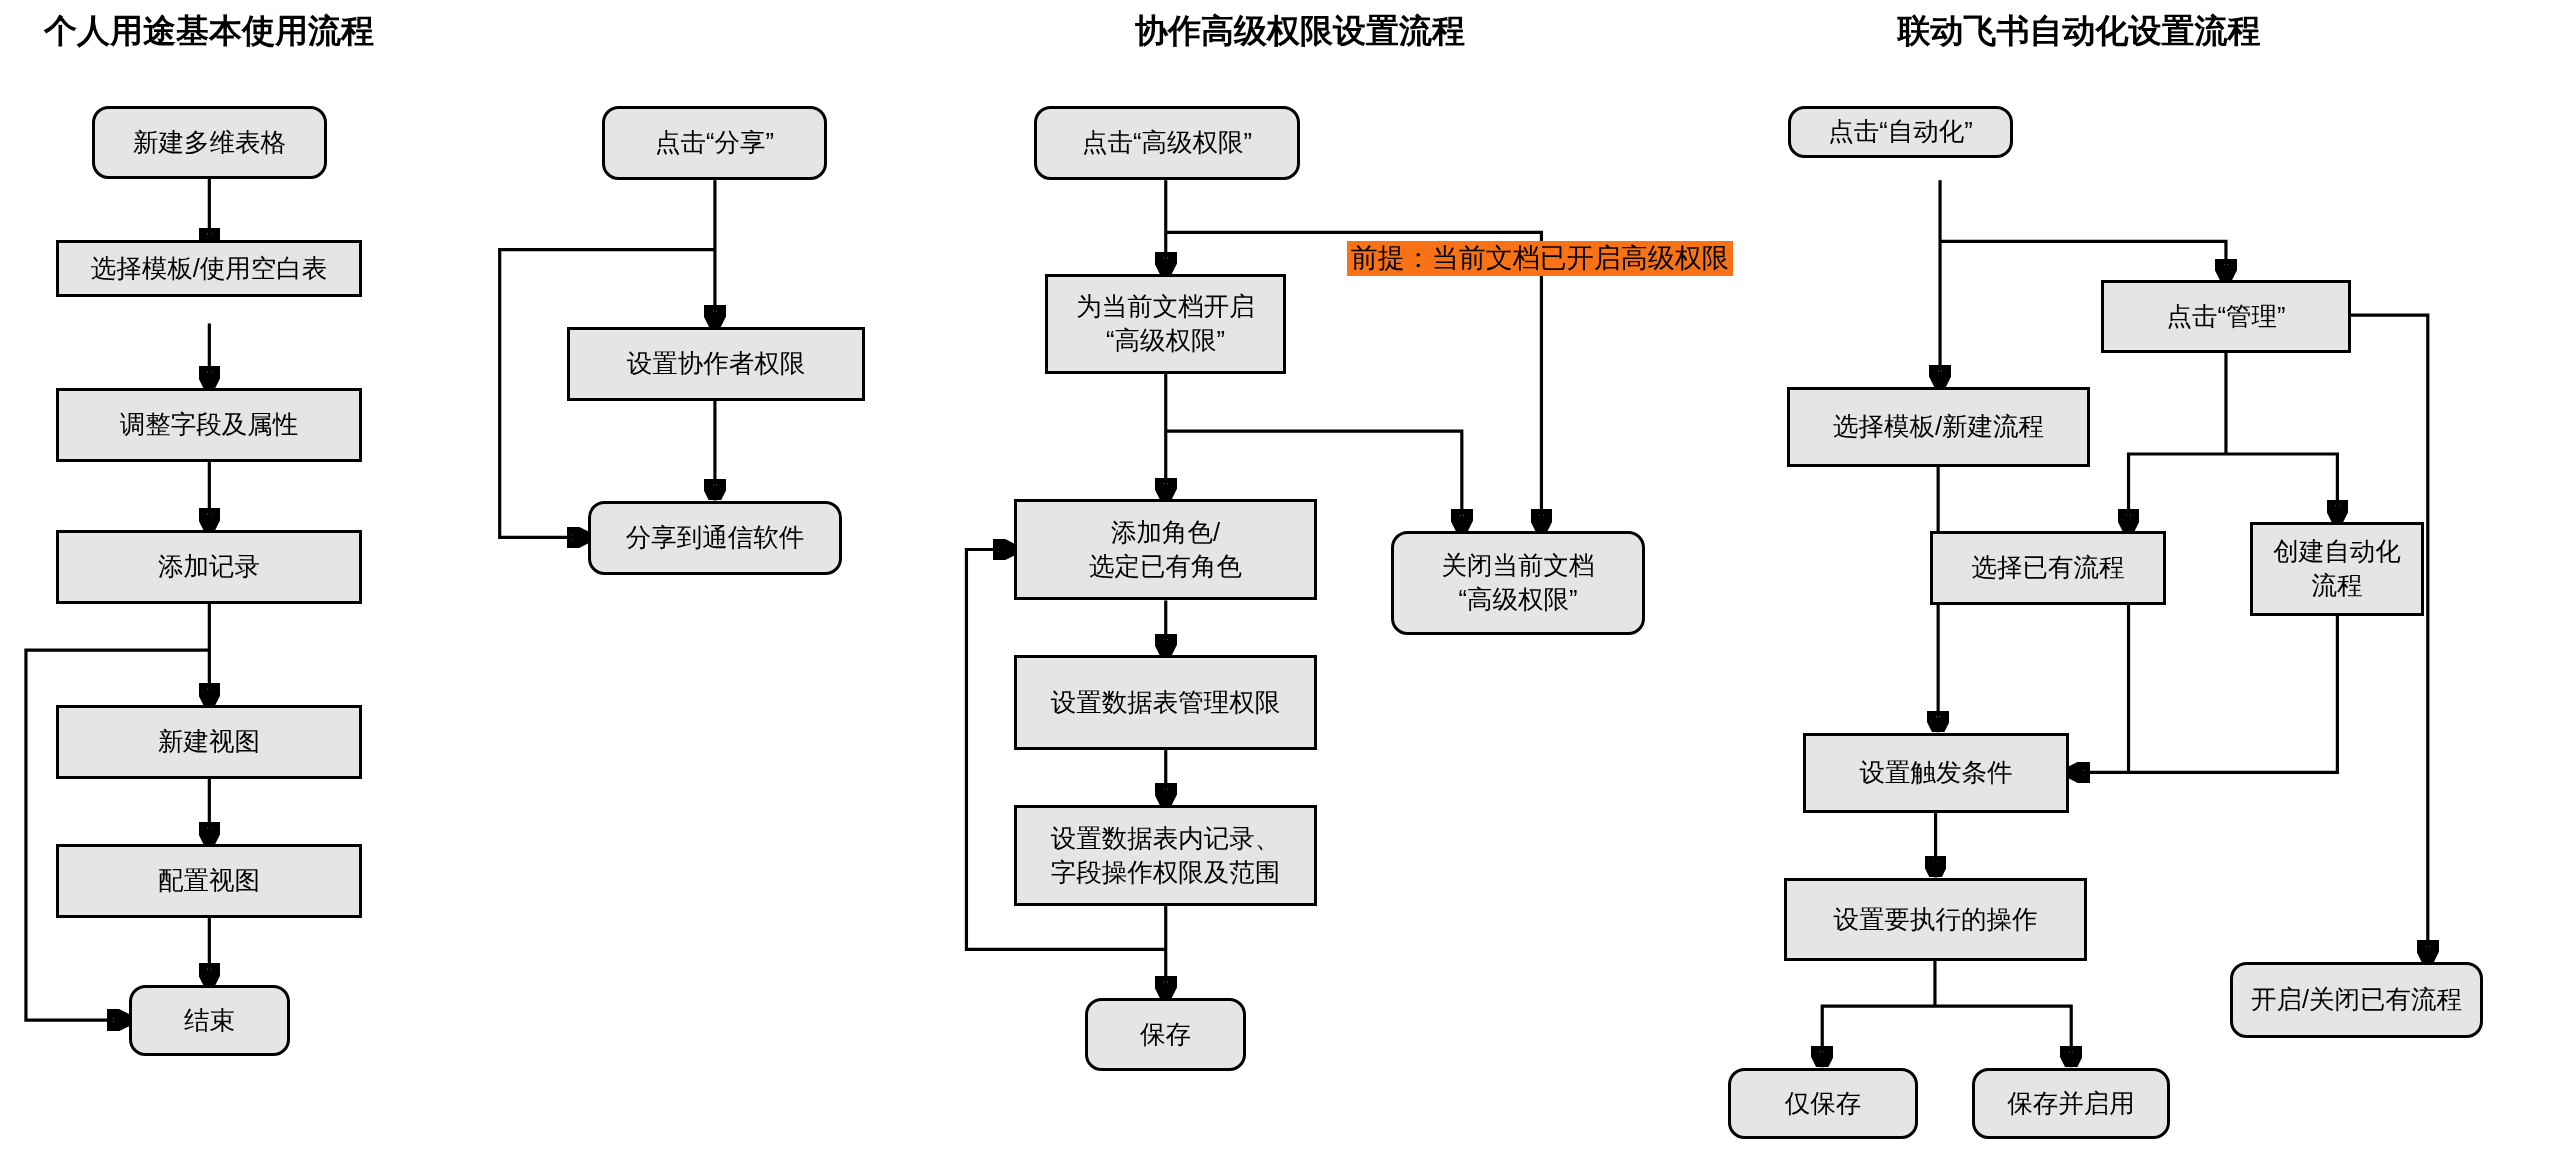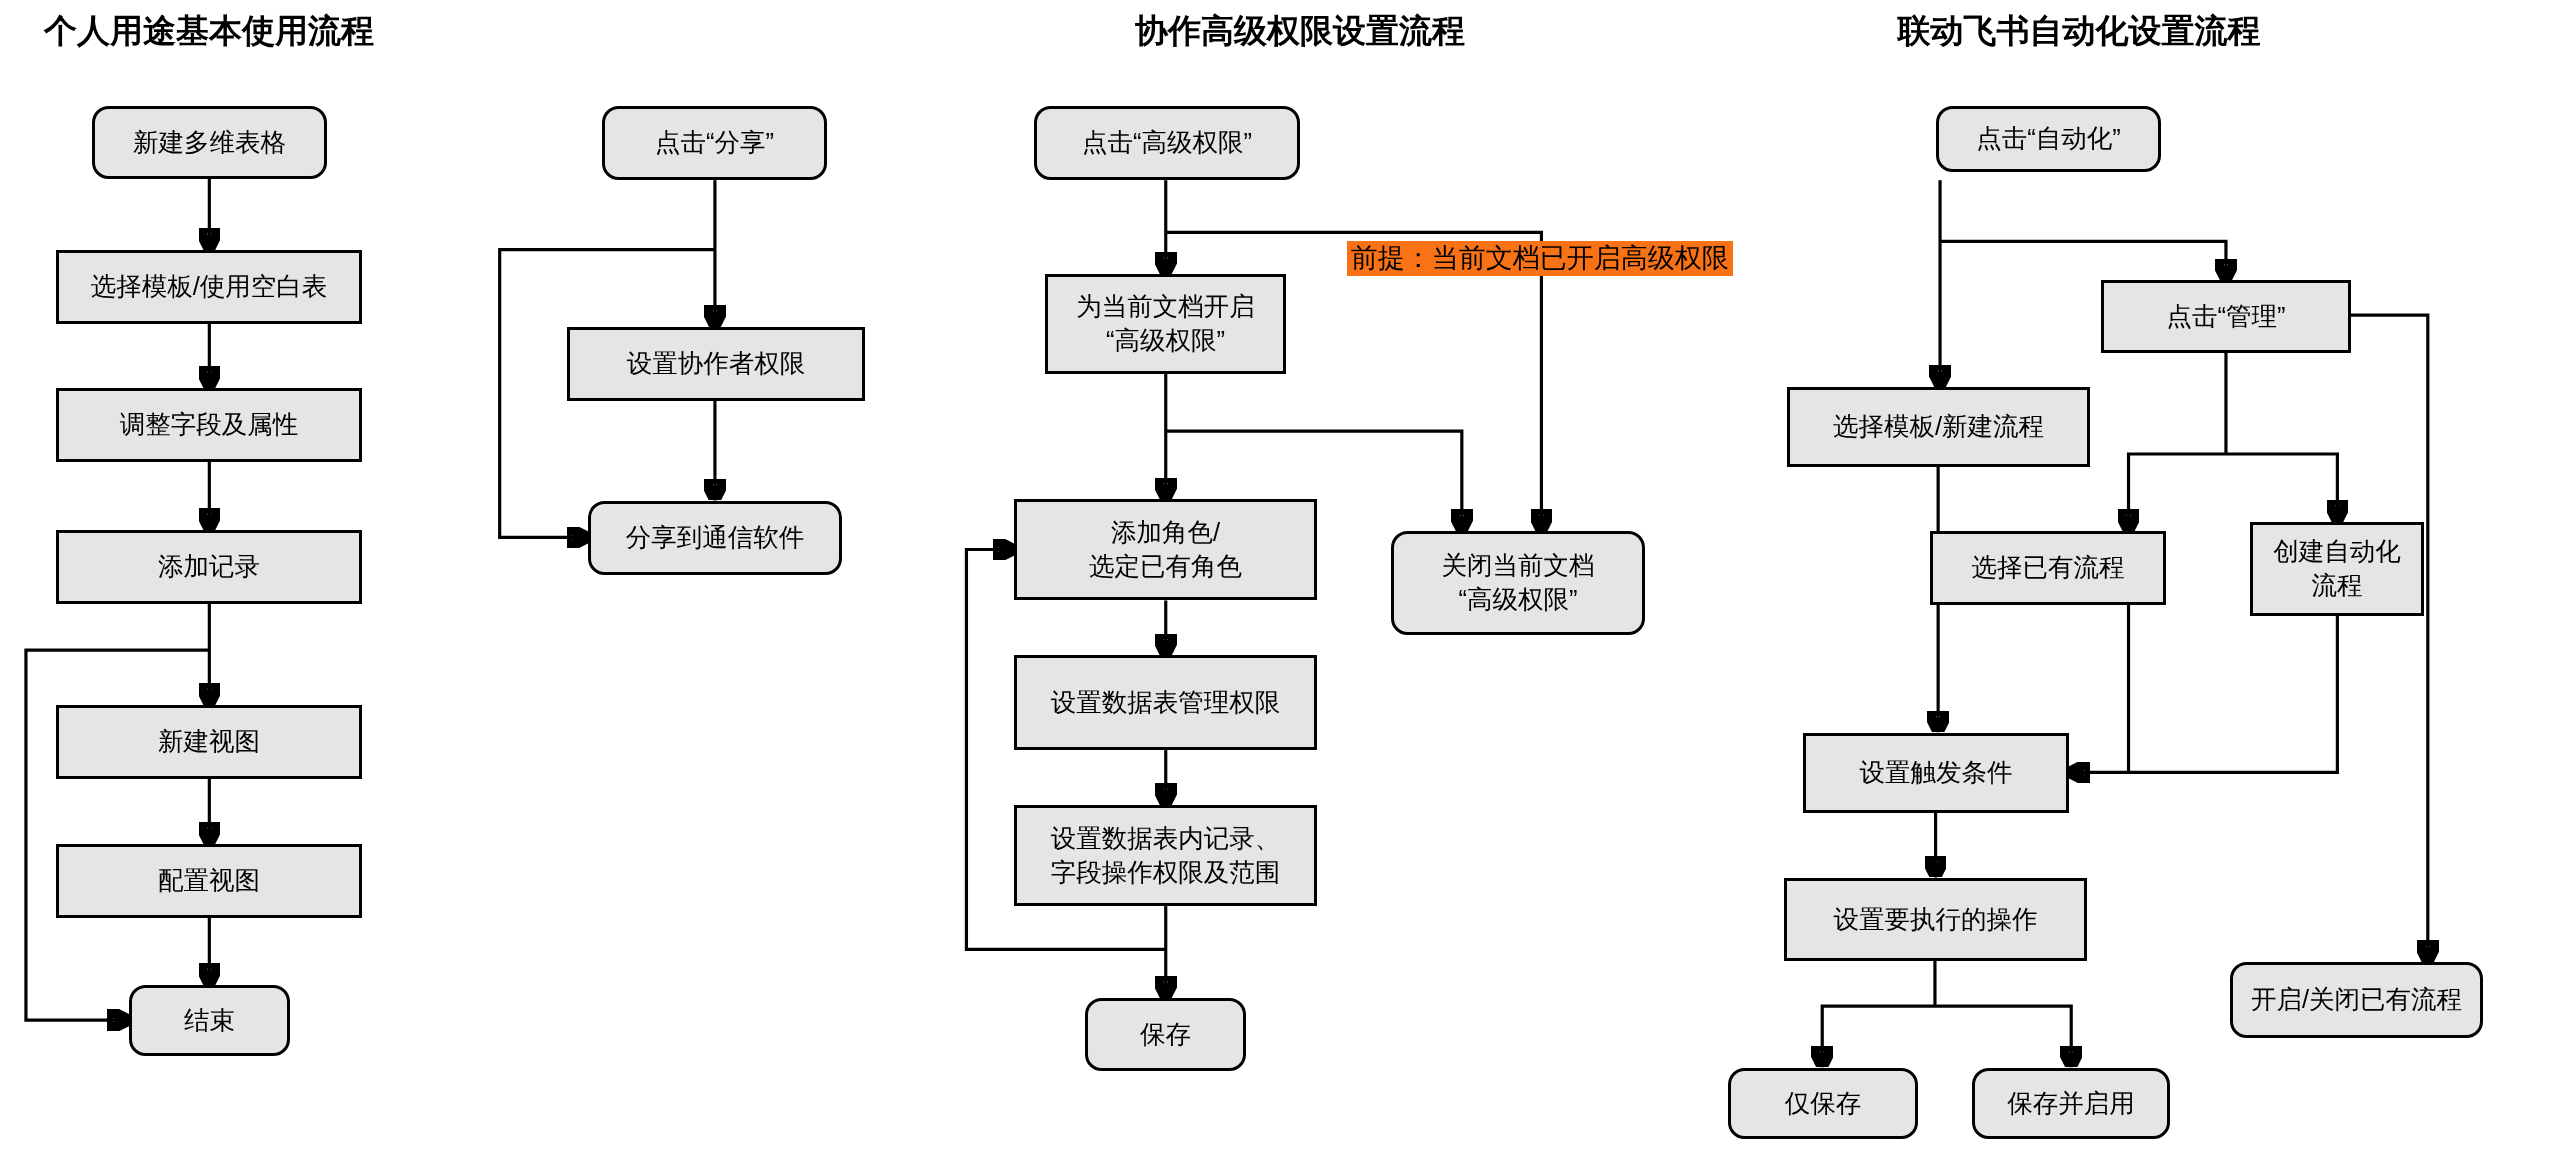--- a/index.html
+++ b/index.html
@@ -95,21 +95,21 @@
       <path d="M3038,1580 L2861,1580 L2861,1676" marker-end="url(#arrow)"></path>
       <path d="M3038,1580 L3252,1580 L3252,1676" marker-end="url(#arrow)"></path>
     </g>
   </svg>
 
   <div class="chart-title" style="left:209px">个人用途基本使用流程</div>
   <div class="chart-title" style="left:1300px">协作高级权限设置流程</div>
   <div class="chart-title" style="left:2079px">联动飞书自动化设置流程</div>
 
   <div class="node rounded" style="left:92px;top:106px;width:235px;height:73px">新建多维表格</div>
-  <div class="node" style="left:56px;top:250px;width:306px;height:74px">选择模板/使用空白表</div>
+  <div class="node" style="left:56px;top:240px;width:306px;height:57px">选择模板/使用空白表</div>
   <div class="node" style="left:56px;top:388px;width:306px;height:74px">调整字段及属性</div>
   <div class="node" style="left:56px;top:530px;width:306px;height:74px">添加记录</div>
   <div class="node" style="left:56px;top:705px;width:306px;height:74px">新建视图</div>
   <div class="node" style="left:56px;top:844px;width:306px;height:74px">配置视图</div>
   <div class="node rounded" style="left:129px;top:985px;width:161px;height:71px">结束</div>
 
   <div class="node rounded" style="left:602px;top:106px;width:225px;height:74px">点击“分享”</div>
   <div class="node" style="left:567px;top:327px;width:298px;height:74px">设置协作者权限</div>
   <div class="node rounded" style="left:588px;top:501px;width:254px;height:74px">分享到通信软件</div>
 
@@ -119,21 +119,21 @@
   <div class="node" style="left:1014px;top:499px;width:303px;height:101px">添加角色/
 选定已有角色</div>
   <div class="node" style="left:1014px;top:655px;width:303px;height:95px">设置数据表管理权限</div>
   <div class="node" style="left:1014px;top:805px;width:303px;height:101px">设置数据表内记录、
 字段操作权限及范围</div>
   <div class="node rounded" style="left:1085px;top:998px;width:161px;height:73px">保存</div>
   <div class="node rounded" style="left:1391px;top:531px;width:254px;height:104px">关闭当前文档
 “高级权限”</div>
   <div class="edge-note" style="left:1347px;top:241px">前提：当前文档已开启高级权限</div>
 
-  <div class="node rounded" style="left:1936px;top:106px;width:225px;height:66px">点击“自动化”</div>
+  <div class="node rounded" style="left:1788px;top:106px;width:225px;height:52px">点击“自动化”</div>
   <div class="node" style="left:2101px;top:280px;width:250px;height:73px">点击“管理”</div>
   <div class="node" style="left:1787px;top:387px;width:303px;height:80px">选择模板/新建流程</div>
   <div class="node" style="left:1930px;top:531px;width:236px;height:74px">选择已有流程</div>
   <div class="node" style="left:2250px;top:522px;width:174px;height:94px">创建自动化
 流程</div>
   <div class="node" style="left:1803px;top:733px;width:266px;height:80px">设置触发条件</div>
   <div class="node" style="left:1784px;top:878px;width:303px;height:83px">设置要执行的操作</div>
   <div class="node rounded" style="left:1728px;top:1068px;width:190px;height:71px">仅保存</div>
   <div class="node rounded" style="left:1972px;top:1068px;width:198px;height:71px">保存并启用</div>
   <div class="node rounded" style="left:2230px;top:962px;width:253px;height:76px">开启/关闭已有流程</div>

